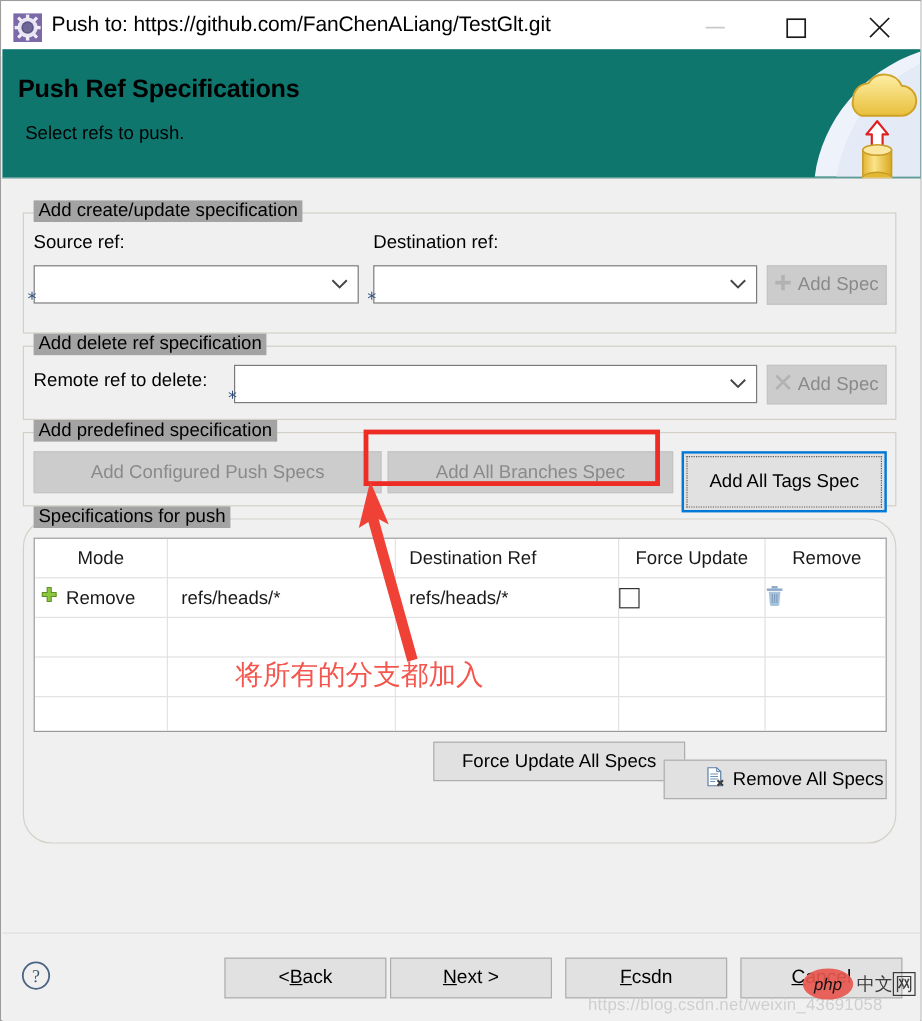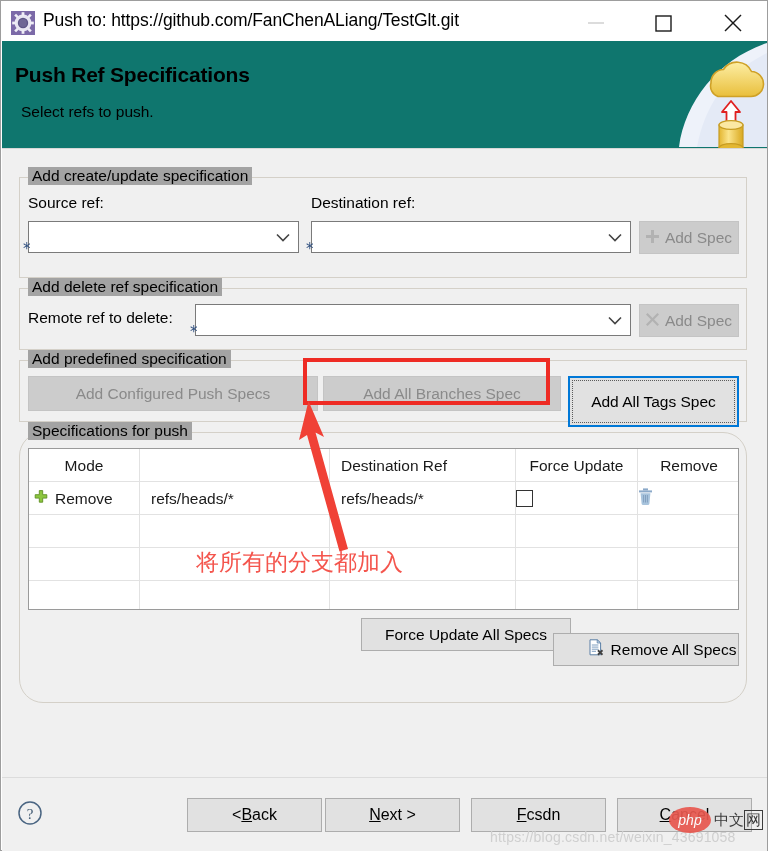--- a/index.html
+++ b/index.html
@@ -62,21 +62,21 @@
   .accel{text-decoration:underline;}
 
   
   .anno-box{position:absolute;box-sizing:border-box;border:4px solid #ee2b24;pointer-events:none;}
   .anno-text{position:absolute;font-size:23px;color:#f4554d;white-space:nowrap;font-family:"DejaVu Sans",sans-serif;}
   .anno-arrow{position:absolute;pointer-events:none;}
 
   
   .wm-url{position:absolute;font-size:14px;color:#cfcfcf;white-space:nowrap;letter-spacing:0.2px;}
   .wm-logo{position:absolute;display:flex;align-items:center;gap:3px;}
-  .wm-badge{width:42px;height:26px;border-radius:50%;background:#e8584f;color:#ffffff;font-size:14px;
+  .wm-badge{width:42px;height:26px;border-radius:50%;background:#e8584f;color:#000000;font-size:14px;
             display:flex;align-items:center;justify-content:center;font-style:italic;opacity:.92;}
   .wm-cn{font-size:15px;color:#3b3b3b;font-family:"DejaVu Sans",sans-serif;}
   .wm-cn .boxed{border:1px solid #3b3b3b;padding:0 1px;}
 </style>
 </head>
 <body>
 
 <div class="window">
 
   <div class="titlebar">

